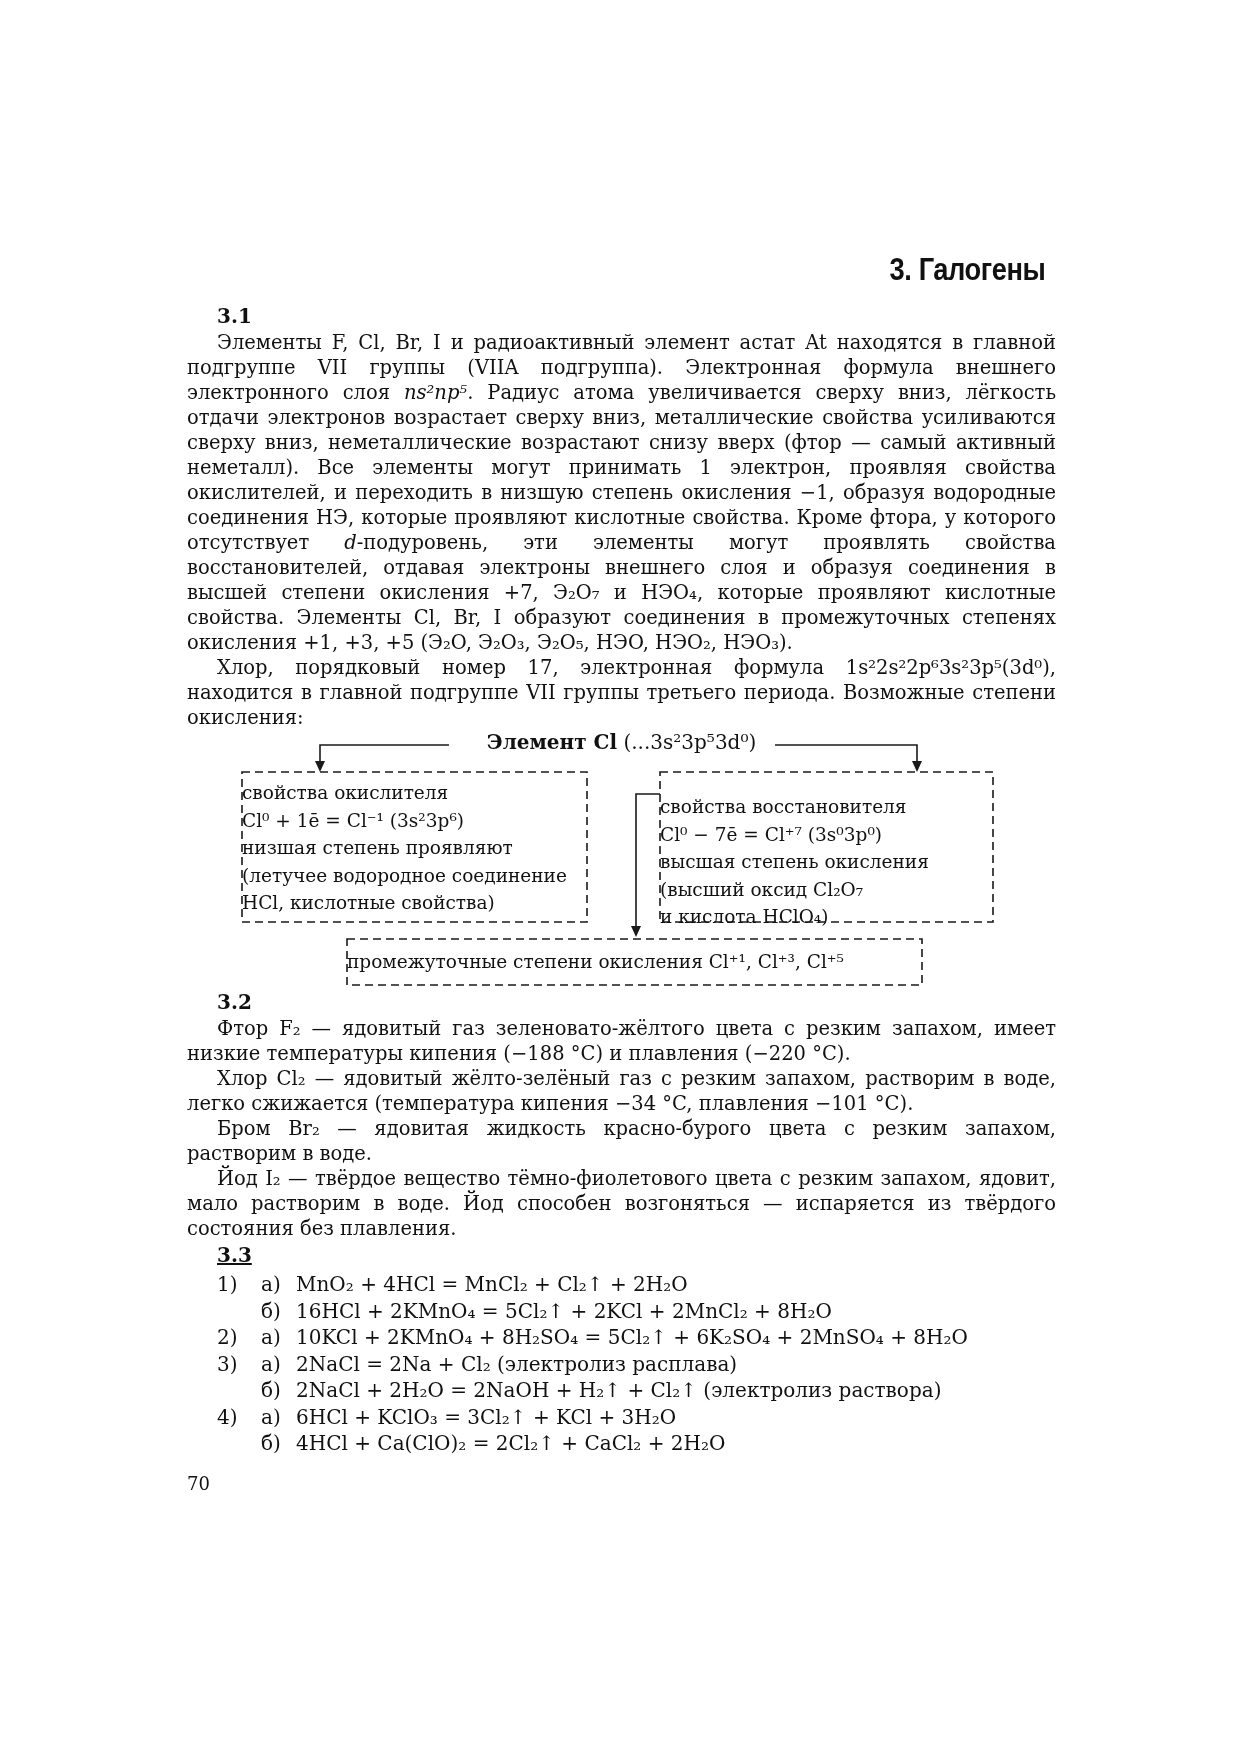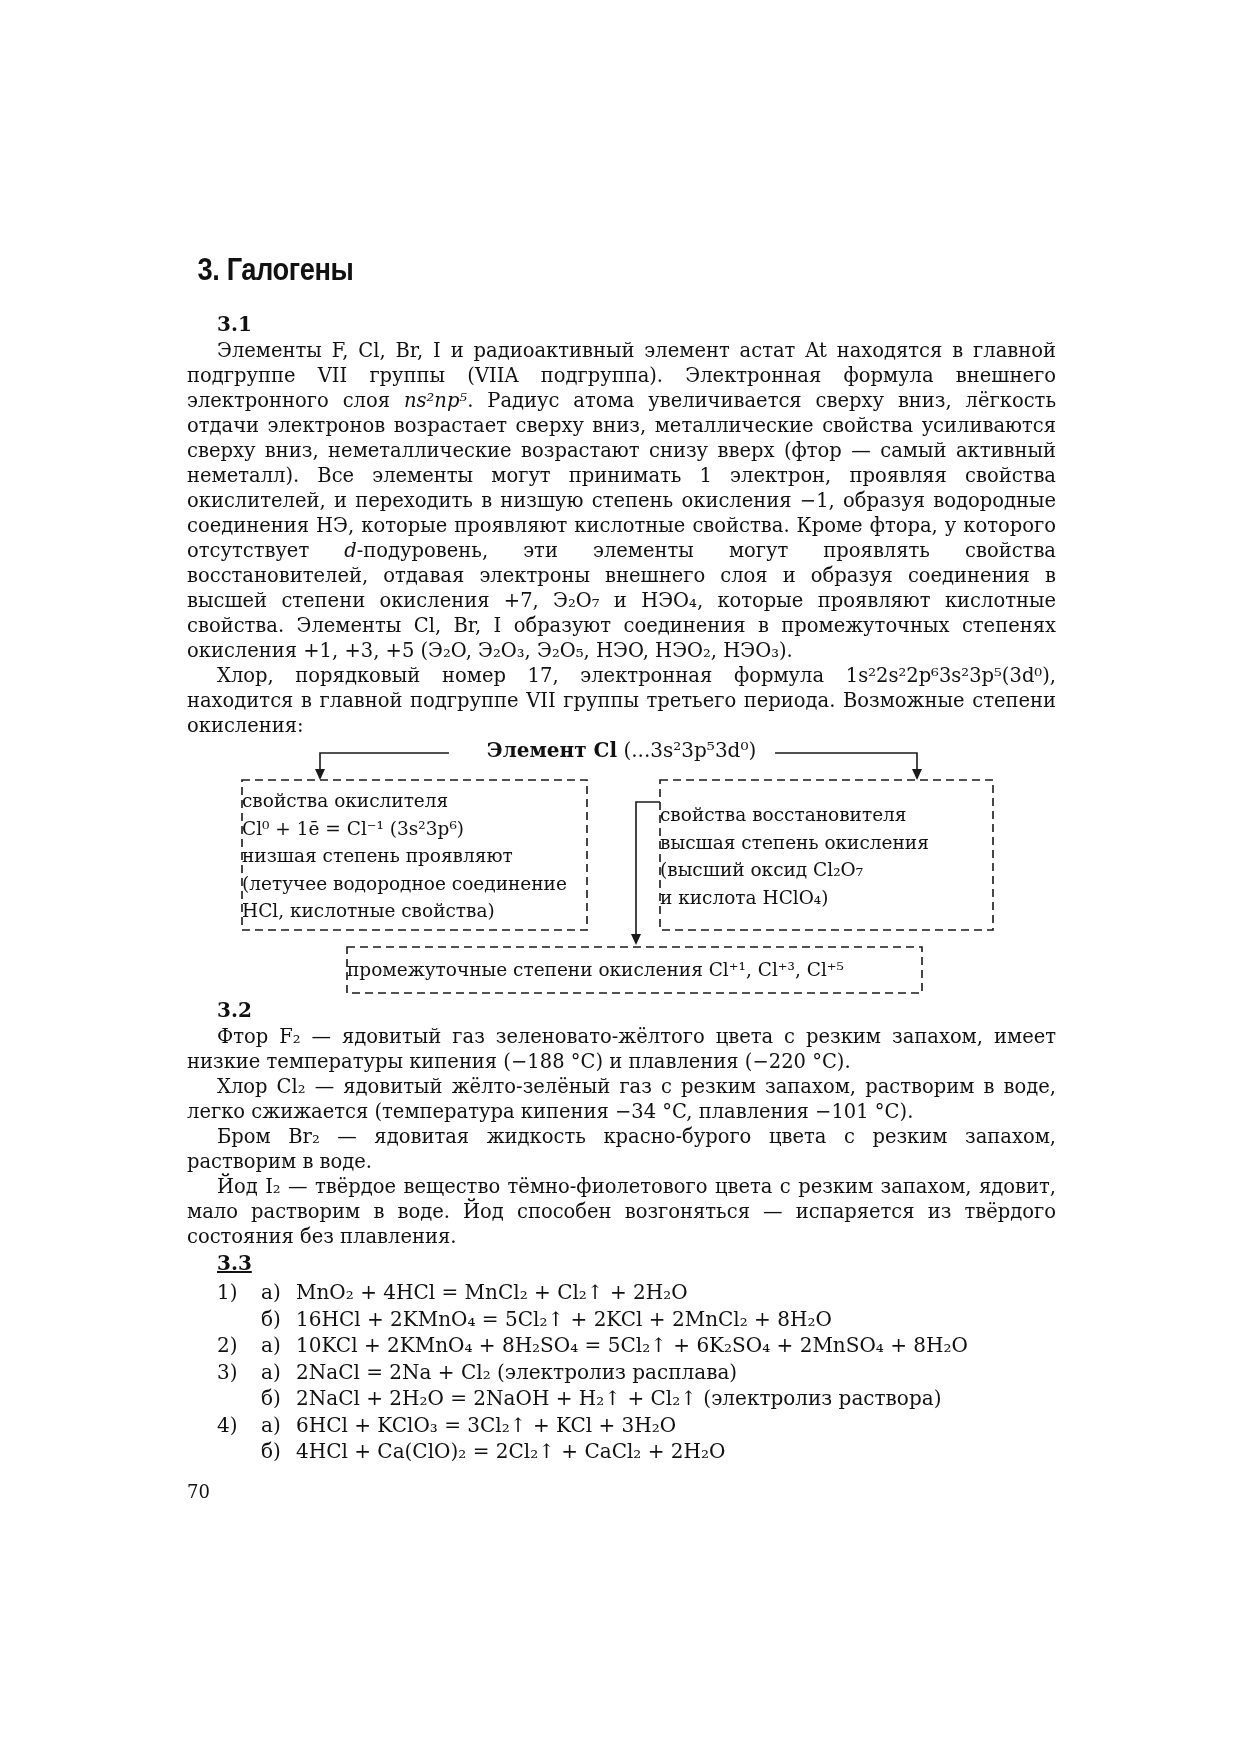--- a/index.html
+++ b/index.html
@@ -12,23 +12,23 @@
     color:#111;
     font-family:"DejaVu Serif","Liberation Serif",serif;
     box-sizing:border-box;
     padding-top:252px;
   }
   .content{ width:869px; margin-left:187px; }
   .doc-title{
     font-family:"Liberation Sans","DejaVu Sans",sans-serif;
     font-weight:bold;
     font-size:31px;
-    text-align:left;
+    text-align:right;
     letter-spacing:-0.5px;
-    margin:0 0 24px 0;
+    margin:0 0 16px 0;
   }
   .doc-title .squeeze{ display:inline-block; transform:scaleX(0.88); transform-origin:center; }
   .sec-head{
     font-size:20px; font-weight:bold;
     padding-left:30px; margin:0 0 2px 0;
   }
   .sec-head.mt{ margin-top:4px; }
   p.body{
     font-size:19.5px; line-height:25px;
     text-align:justify; text-indent:30px;
@@ -96,20 +96,21 @@
       <div class="dbox dbox-left">
         <div>свойства окислителя</div>
         <div>Cl⁰ + 1ē = Cl⁻¹ (3s²3p⁶)</div>
         <div>низшая степень проявляют</div>
         <div>(летучее водородное соединение</div>
         <div>HCl, кислотные свойства)</div>
       </div>
 
       <div class="dbox dbox-right">
         <div>свойства восстановителя</div>
+        <div>Cl⁰ − 7ē = Cl⁺⁷ (3s⁰3p⁰)</div>
         <div>высшая степень окисления</div>
         <div>(высший оксид Cl₂O₇</div>
         <div>и кислота HClO₄)</div>
       </div>
 
       <div class="dbox dbox-bottom">промежуточные степени окисления Cl⁺¹, Cl⁺³, Cl⁺⁵</div>
     </div>
 
     <div class="sec-head mt">3.2</div>
     <p class="body">Фтор F₂ — ядовитый газ зеленовато-жёлтого цвета с резким запахом, имеет низкие температуры кипения (−188 °C) и плавления (−220 °C).</p>

